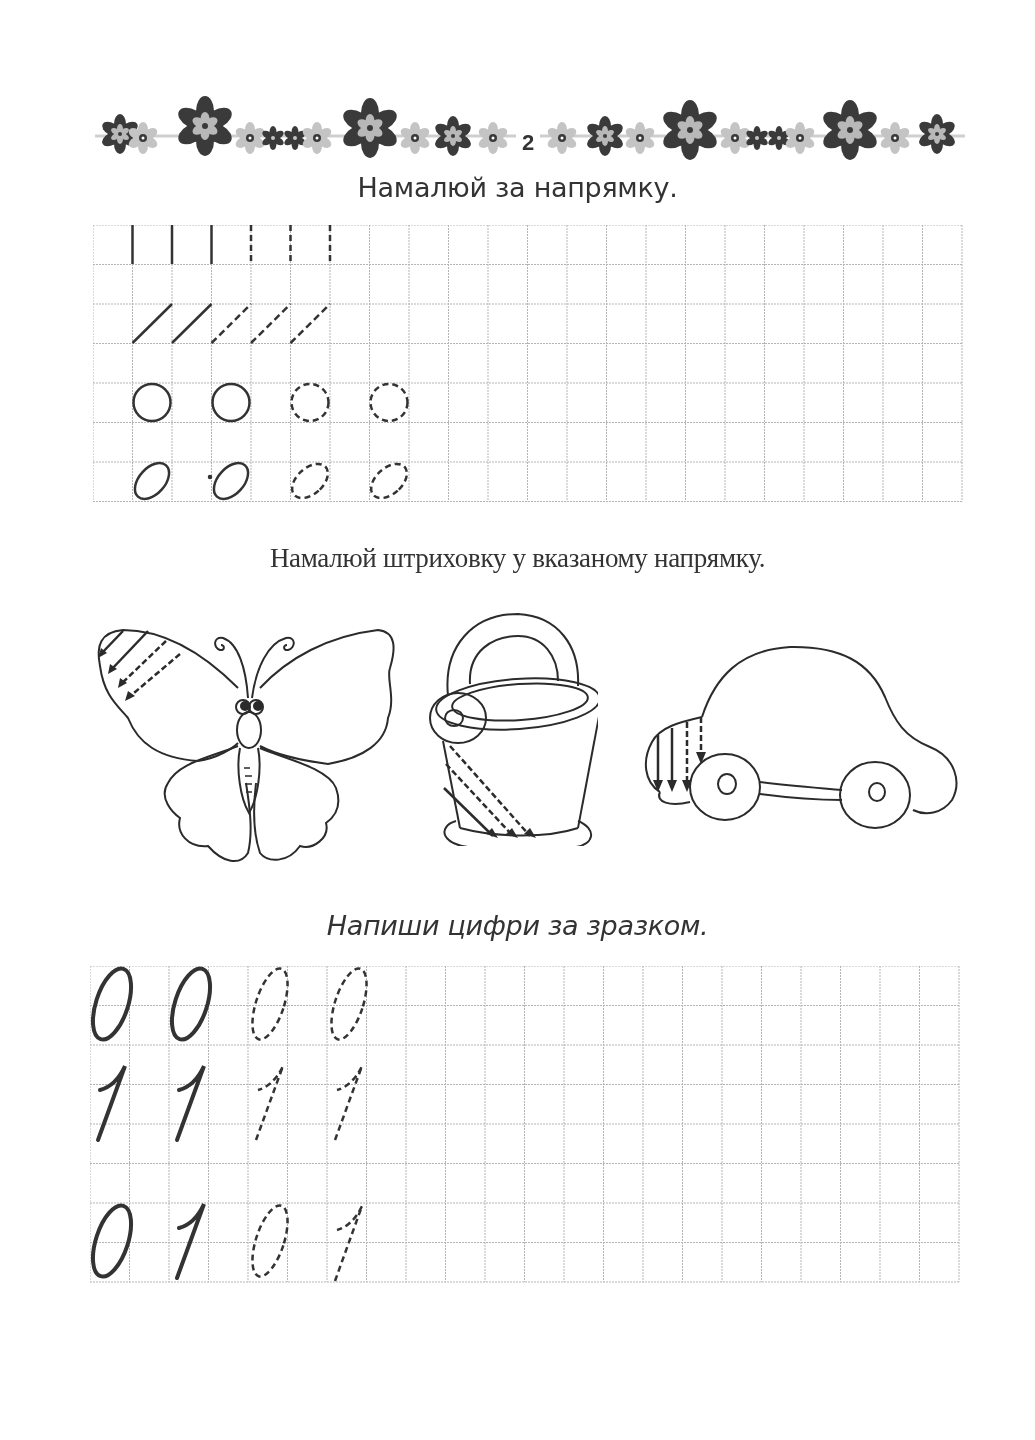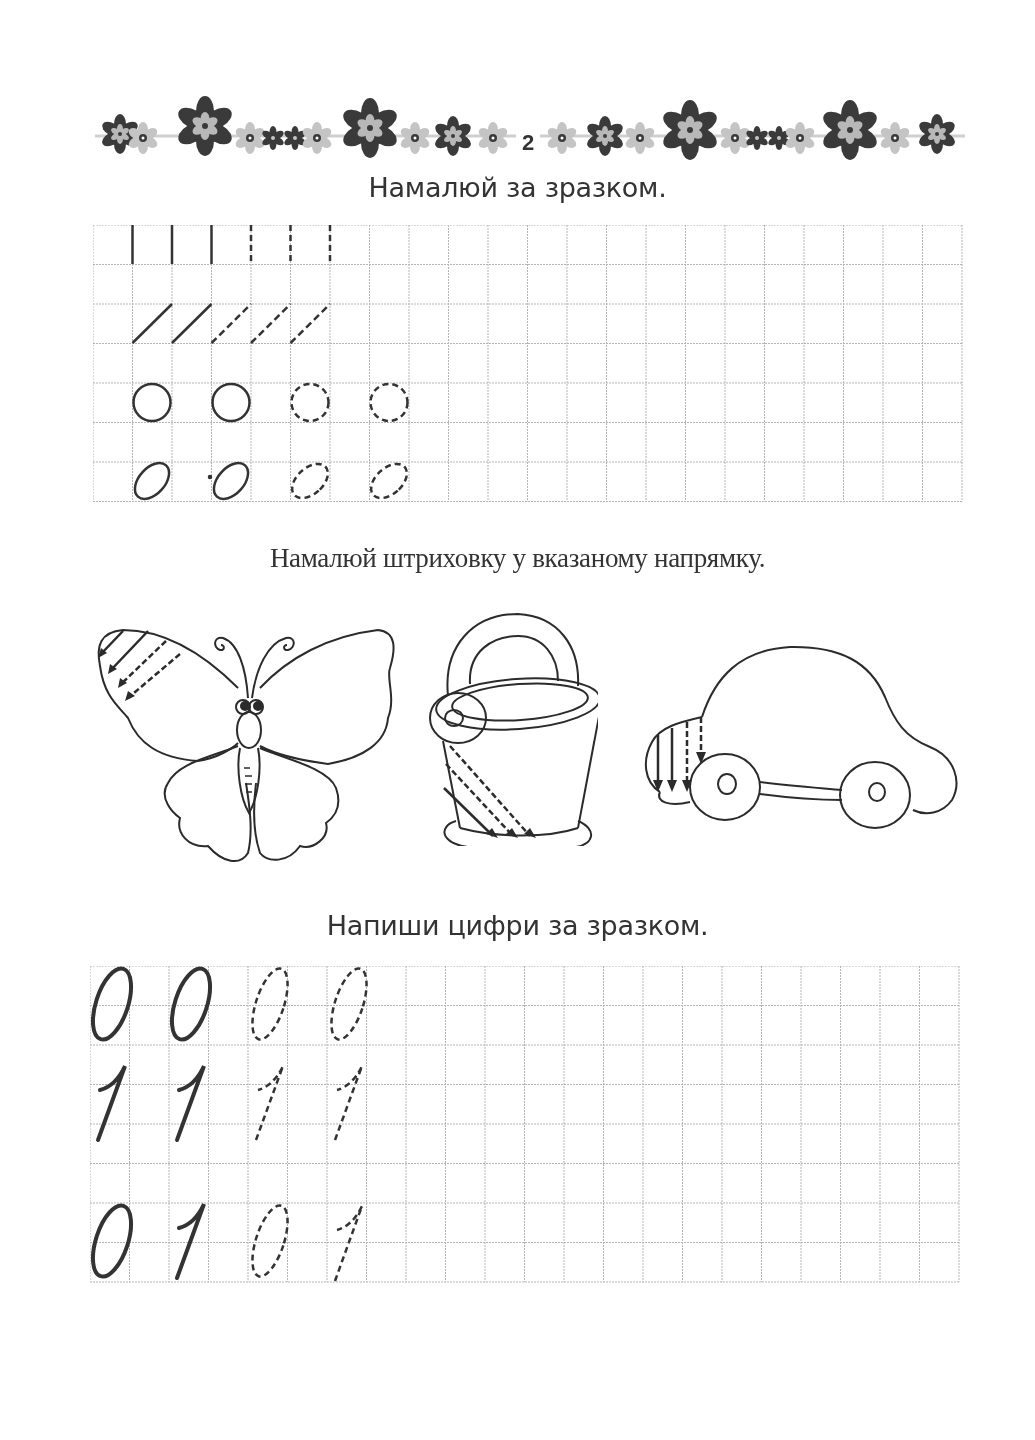--- a/index.html
+++ b/index.html
@@ -100,21 +100,21 @@
     <use href="#flowerTiny" x="662" y="46"></use>
     <use href="#flowerTiny" x="684" y="46"></use>
     <use href="#flowerLight" x="705" y="46"></use>
     <use href="#flowerBig" x="755" y="38"></use>
     <use href="#flowerLight" x="800" y="46"></use>
     <use href="#flowerMid" x="842" y="42"></use>
   </svg>
 </div>
 <div class="abs page-number">2</div>
 
-<div class="abs instruction" style="top:172px;">Намалюй за зразком.</div>
+<div class="abs instruction" style="top:172px;">Намалюй за напрямку.</div>
 
 <div class="grid" style="left:93px; top:225px;">
   <svg width="870" height="280" viewBox="0 0 870 280">
     <g stroke="#b5b5b5" stroke-width="1" stroke-dasharray="2 1" fill="none" id="g1lines">
         <line x1="0" x2="0" y1="0" y2="276.5"></line>
         <line x1="39.5" x2="39.5" y1="0" y2="276.5"></line>
         <line x1="79" x2="79" y1="0" y2="276.5"></line>
         <line x1="118.5" x2="118.5" y1="0" y2="276.5"></line>
         <line x1="158" x2="158" y1="0" y2="276.5"></line>
         <line x1="197.5" x2="197.5" y1="0" y2="276.5"></line>
@@ -279,21 +279,21 @@
     </g>
     <g fill="#2b2b2b" stroke="none">
       <polygon points="28,150 23,138 33,138"></polygon>
       <polygon points="42,150 37,138 47,138"></polygon>
       <polygon points="57,150 52,138 62,138"></polygon>
       <polygon points="71,122 66,110 76,110"></polygon>
     </g>
   </svg>
 </div>
 
-<div class="abs instruction" style="top:910px;">Напиши цифри за зразком.</div>
+<div class="abs instruction" style="top:910px;font-style:italic;">Напиши цифри за зразком.</div>
 
 <div class="grid" style="left:90px; top:966px;">
   <svg width="870" height="320" viewBox="0 0 870 320">
     <g stroke="#b5b5b5" stroke-width="1" stroke-dasharray="2 1" fill="none" id="g2lines">
         <line x1="0" x2="0" y1="0" y2="316"></line>
         <line x1="39.5" x2="39.5" y1="0" y2="316"></line>
         <line x1="79" x2="79" y1="0" y2="316"></line>
         <line x1="118.5" x2="118.5" y1="0" y2="316"></line>
         <line x1="158" x2="158" y1="0" y2="316"></line>
         <line x1="197.5" x2="197.5" y1="0" y2="316"></line>

